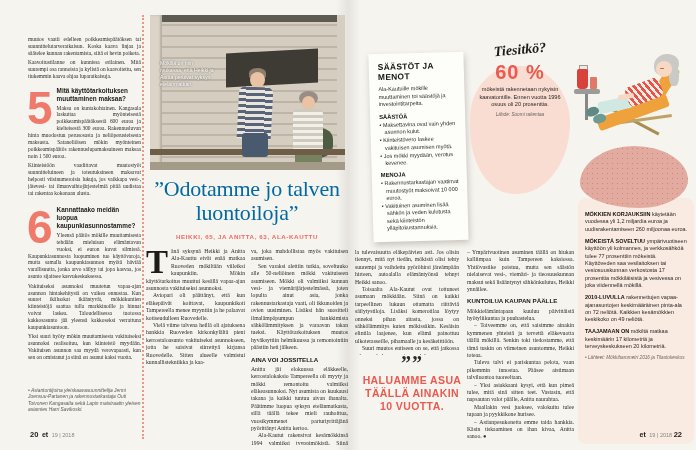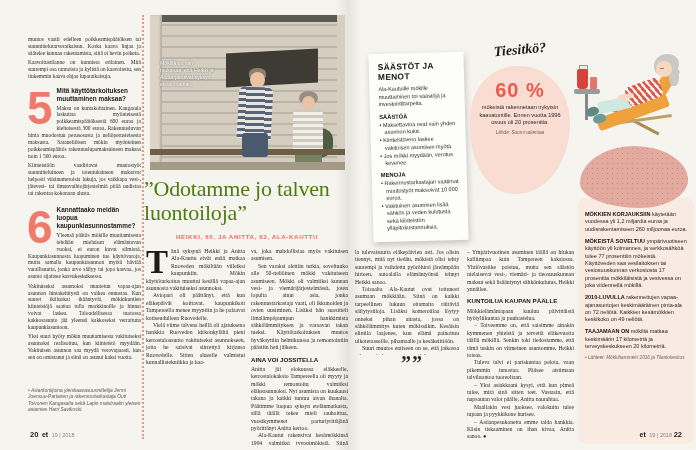--- a/index.html
+++ b/index.html
@@ -44,22 +44,22 @@
   .ph-woman-torso{left:143px;top:94px;width:30px;height:44px;border-radius:5px 5px 0 0;z-index:4;
     background:repeating-linear-gradient(180deg,#cfcabf 0 3px,#f3f0e9 3px 6px);}
   .ph-woman-skirt{left:145px;top:135px;width:27px;height:13px;background:#75815f;z-index:4;}
   .ph-railing{left:0;top:134px;width:100%;height:6px;background:#6e5e48;z-index:5;}
   .ph-rail2{left:0;top:148px;width:100%;height:5px;background:#7d6c54;z-index:5;}
   .ph-deck{left:0;bottom:0;width:100%;height:8px;background:#a39a87;z-index:5;}
   .ph-caption{left:10px;top:45px;width:54px;z-index:7;color:#fff;
     font-family:"Liberation Sans",sans-serif;font-size:5.2px;line-height:1.35;
     text-shadow:0 0 2px rgba(0,0,0,.65);}
   
-  #headline{left:144px;top:177px;width:206px;text-align:left;
-    font-size:22px;line-height:1.07;color:#4d7c0f;letter-spacing:-.2px;}
+  #headline{left:144px;top:177px;width:206px;text-align:center;
+    font-size:22px;line-height:1.07;color:#0369a1;letter-spacing:-.2px;}
   #byline{left:144px;top:233px;width:206px;text-align:center;color:#ef6a5e;
     font-family:"Liberation Sans",sans-serif;font-weight:bold;font-size:6.2px;letter-spacing:.6px;}
   
   .col{font-size:5.7px;line-height:1.3;text-align:justify;overflow:hidden;}
   .col p{margin:0;}
   .col p + p{text-indent:7px;}
   .col .subhead{font-family:"Liberation Sans",sans-serif;font-weight:bold;font-size:6.2px;
     margin:4px 0 2px 0;text-align:left;color:#1c1b19;}
   .col .subhead + p{text-indent:0;}
   #col1{left:146px;top:248px;width:99px;height:197px;}
@@ -89,21 +89,21 @@
   .pq-text{margin-top:5px;font-family:"Liberation Sans",sans-serif;font-weight:bold;
     font-size:10.5px;line-height:1.22;color:#ea5a50;letter-spacing:.4px;}
   
   #factoid{left:466px;top:42px;width:108px;height:200px;text-align:center;}
   .factoid-blob{position:absolute;left:4px;top:24px;width:100px;height:128px;background:#f9ddd2;
     border-radius:48% 52% 55% 45% / 42% 46% 58% 54%;}
   .factoid-inner{position:relative;z-index:2;}
   .factoid-title{font-family:"Liberation Serif",serif;font-style:italic;font-weight:bold;
     font-size:14px;color:#1d1b18;transform:rotate(-5deg);}
   .factoid-stat{font-family:"Liberation Sans",sans-serif;font-weight:bold;font-size:20px;
-    color:#ea5a50;margin-top:21px;letter-spacing:1px;}
+    color:#ea5a50;margin-top:3px;letter-spacing:1px;}
   .factoid-text{width:84px;margin:2px auto 0;font-family:"Liberation Sans",sans-serif;
     font-size:5.6px;line-height:1.38;color:#2b2a28;}
   .factoid-source{margin-top:3px;font-family:"Liberation Sans",sans-serif;font-style:italic;
     font-size:4.7px;color:#6a6762;}
   
   #sidebar-panel{left:578px;top:198px;width:116px;height:246px;background:#f9eae2;border-radius:8px;}
   #sidebar-content{left:585px;top:211px;width:103px;font-family:"Liberation Sans",sans-serif;color:#2b2a28;}
   .sb-title{font-weight:bold;font-size:8.6px;line-height:1.15;letter-spacing:.2px;color:#141311;margin-bottom:5px;}
   .sb-item{font-size:5.5px;line-height:1.35;margin-bottom:4.5px;}
   .sb-lead{font-weight:bold;color:#141311;}
@@ -222,20 +222,21 @@
 </div>
 
 <div class="abs col" id="col3">
   <p>la tulevaisuutta eläkepäivien asti. Jos olisin tiennyt, mitä nyt tiedän, mökistä olisi tehty suurempi ja vaihdettu pyöröhirsi järeämpään hirteen, autoalalla elämäntyönsä tehnyt Heikki sanoo.</p>
   <p>Toisaalta Ala-Kautut ovat tottuneet asumaan mökkiään. Siinä on kaikki tarpeellinen lukuun ottamatta riittäviä säilytystiloja. Lisäksi komerotilaa löytyy onneksi pihan aitasta, jossa on sähkölämmitys kuten mökissäkin. Kesäisin elintila laajenee, kun elämä painottuu ulkoterasseille, pihamaalle ja kesäkeittiöön.</p>
   <p>Suuri muutos entiseen on se, että jatkossa rahaa kuluu vain yhden asunnon lämmittämiseen ja ylläpitämiseen kahden sijaan.</p>
 </div>
 
 <div class="abs" id="pull-quote">
   <div class="pq-marks">””</div>
+  <div class="pq-text">HALUAMME ASUA TÄÄLLÄ AINAKIN 10 VUOTTA.</div>
 </div>
 
 <div class="abs" id="factoid">
   <div class="factoid-blob"></div>
   <div class="factoid-inner">
     <div class="factoid-title">Tiesitkö?</div>
     <div class="factoid-stat">60 %</div>
     <div class="factoid-text">mökeistä rakennetaan nykyisin kaavatontille. Ennen vuotta 1996 osuus oli 20 prosenttia.</div>
     <div class="factoid-source">Lähde: Suomi rakentaa</div>
   </div>

